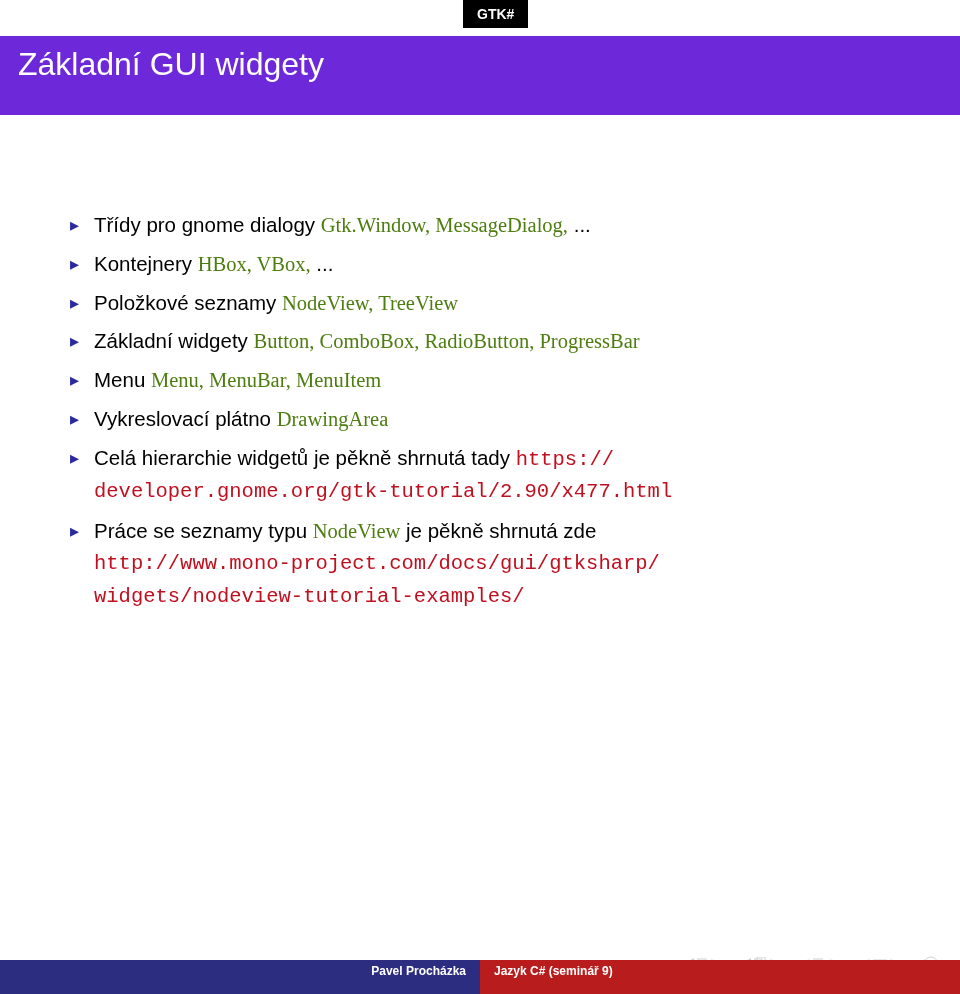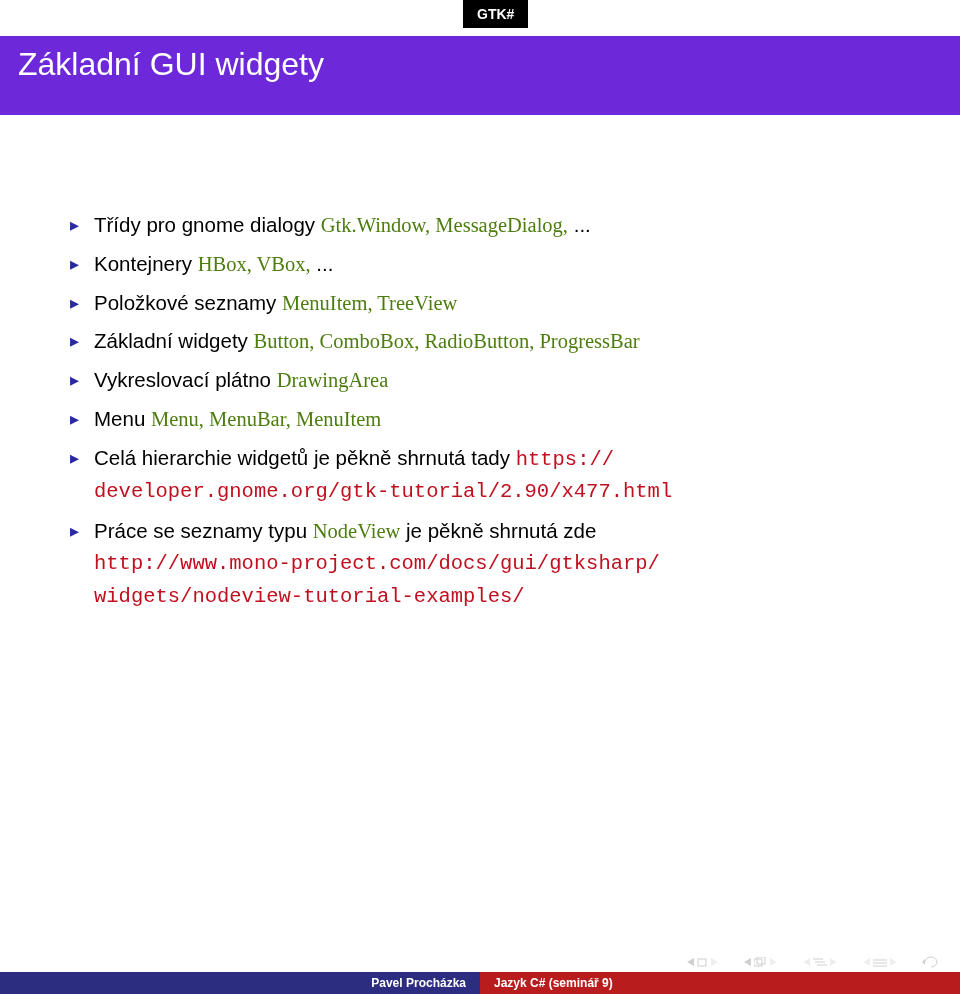--- a/index.html
+++ b/index.html
@@ -52,21 +52,21 @@
     color: #2a2a9f;
     font-size: 18px;
   }
   .tt { font-family: Liberation Serif, serif; color: #4d7c0f; }
   .tt-red { font-family: "Courier New", Courier, monospace; color: #c01020; }
   .footer-bar {
     position: absolute;
     bottom: 0;
     left: 0;
     right: 0;
-    height: 22px;
+    height: 34px;
     display: flex;
   }
   .footer-left {
     flex: 0 0 50%;
     background: #2c2c80;
     color: #fff;
     font-size: 12px;
     font-weight: bold;
     text-align: right;
     padding: 4px 14px 0 0;
@@ -101,30 +101,30 @@
 
 <div class="content">
   <ul class="bullets">
     <li>
       <span>Třídy pro gnome dialogy </span><span class="tt">Gtk.Window, MessageDialog,</span><span> ...</span>
     </li>
     <li>
       <span>Kontejnery </span><span class="tt">HBox, VBox,</span><span> ...</span>
     </li>
     <li>
-      <span>Položkové seznamy </span><span class="tt">MenuItem, TreeView</span>
+      <span>Položkové seznamy </span><span class="tt">NodeView, TreeView</span>
     </li>
     <li>
       <span>Základní widgety </span><span class="tt">Button, ComboBox, RadioButton, ProgressBar</span>
     </li>
     <li>
-      <span>Vykreslovací plátno </span><span class="tt">DrawingArea</span>
+      <span>Menu </span><span class="tt">Menu, MenuBar, MenuItem</span>
     </li>
     <li>
-      <span>Menu </span><span class="tt">Menu, MenuBar, MenuItem</span>
+      <span>Vykreslovací plátno </span><span class="tt">DrawingArea</span>
     </li>
     <li>
       <span>Celá hierarchie widgetů je pěkně shrnutá tady </span><span class="tt-red">https://</span><br>
       <span class="tt-red">developer.gnome.org/gtk-tutorial/2.90/x477.html</span>
     </li>
     <li>
       <span>Práce se seznamy typu </span><span class="tt">NodeView</span><span> je pěkně shrnutá zde</span><br>
       <span class="tt-red">http://www.mono-project.com/docs/gui/gtksharp/</span><br>
       <span class="tt-red">widgets/nodeview-tutorial-examples/</span>
     </li>

